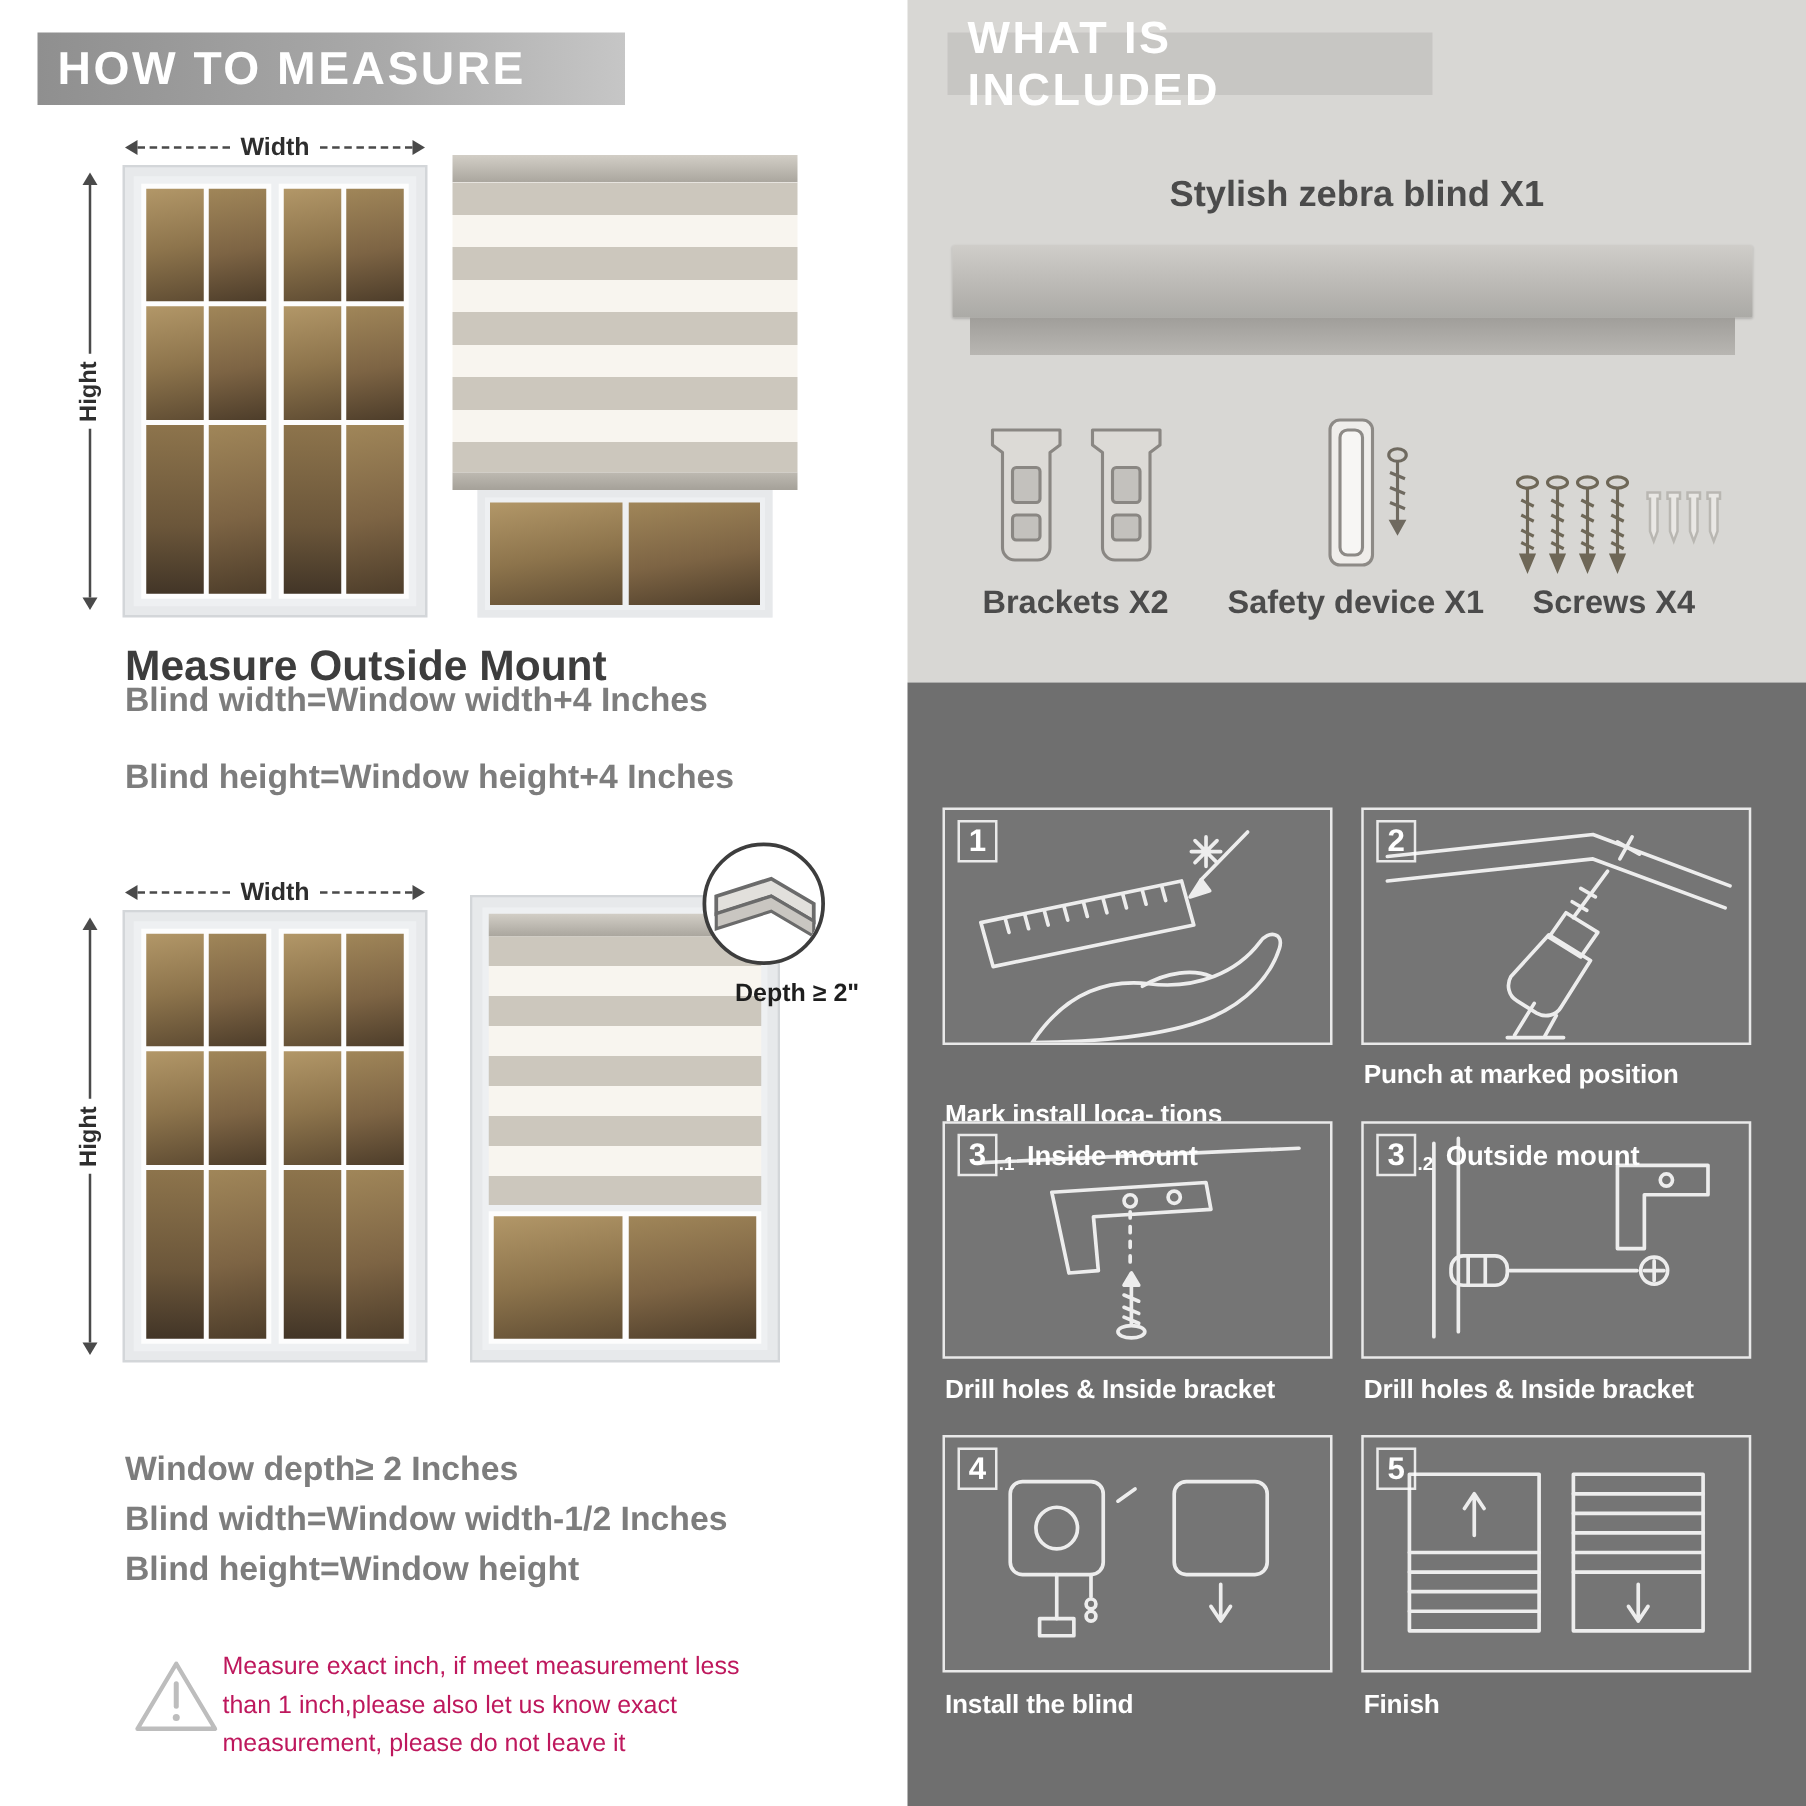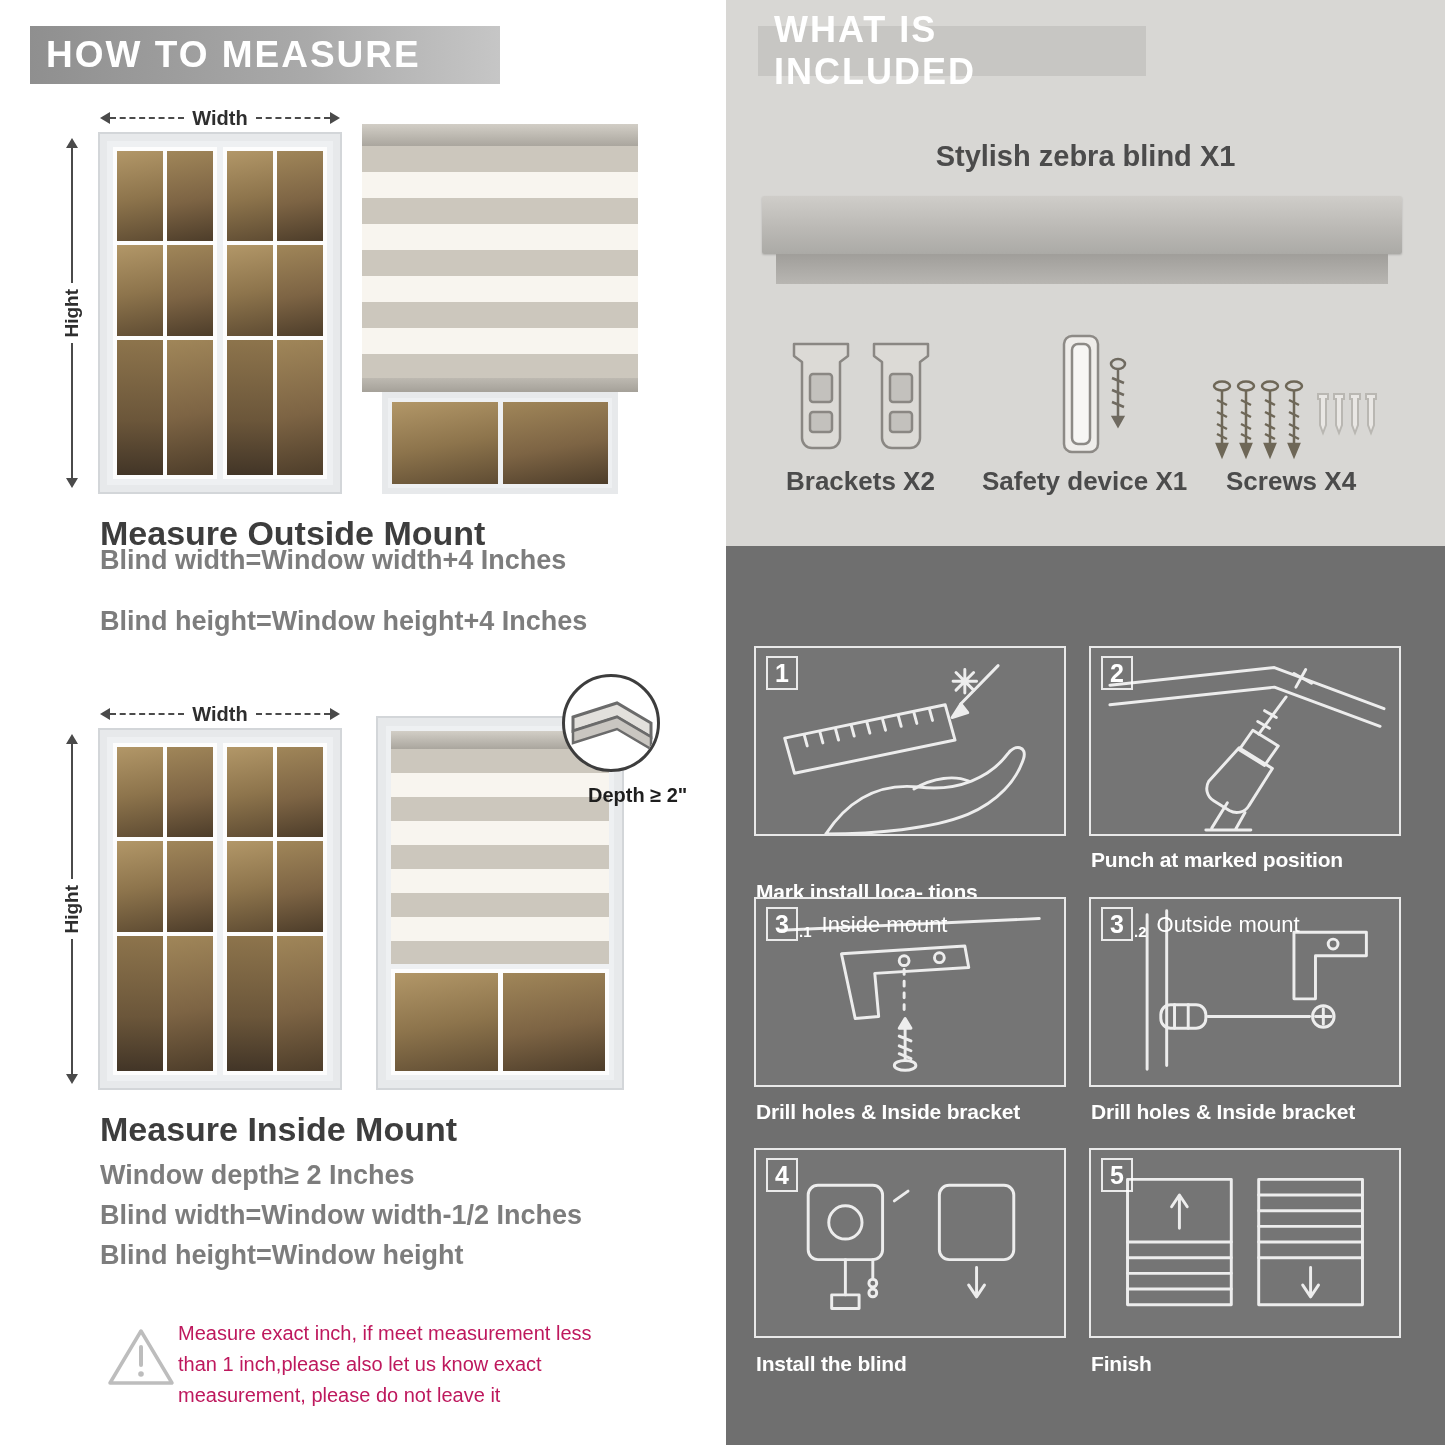--- a/index.html
+++ b/index.html
@@ -75,21 +75,21 @@
   .inc-art{position:absolute;}
   .item-label{position:absolute;top:466px;font-size:26px;font-weight:bold;color:#4b4b4b;white-space:nowrap;}
 
   
   .step{position:absolute;width:312px;height:190px;border:2px solid #e9e9e9;background:#757575;}
   .step-art{position:absolute;left:0;top:0;width:100%;height:100%;}
   .step-head{position:absolute;top:8px;left:10px;display:flex;align-items:flex-start;color:#fff;z-index:2;}
   .step-badge{min-width:32px;height:34px;border:2px solid rgba(255,255,255,.85);font-size:25px;font-weight:bold;
     display:flex;align-items:center;justify-content:center;padding:0 4px;}
   .step-sub{font-size:15px;font-weight:bold;margin-top:16px;margin-left:1px;}
-  .step-label{font-size:22px;font-weight:normal;margin-left:10px;margin-top:5px;white-space:nowrap;}
+  .step-label{font-size:22px;font-weight:bold;margin-left:10px;margin-top:5px;white-space:nowrap;}
   .step-caption{position:absolute;font-size:21px;font-weight:bold;color:#fff;white-space:nowrap;letter-spacing:-.2px;}
 
   .lineart{stroke:#ededed;stroke-width:3;fill:none;stroke-linecap:round;stroke-linejoin:round;}
 </style>
 </head>
 <body>
 
 <div class="canvas">
 
   <div class="banner-left">HOW TO MEASURE</div>
@@ -183,21 +183,20 @@
     </div>
   </div>
   <div class="depth-circle">
     <svg viewBox="0 0 92 92">
       <path d="M8 40 L52 26 L86 46 L86 60 L52 40 L8 54 Z" fill="#e2e0dc" stroke="#6b6b6b" stroke-width="3"></path>
       <path d="M8 54 L52 40 L86 60 L86 72 L52 52 L8 66 Z" fill="#c9c6c1" stroke="#6b6b6b" stroke-width="2.5"></path>
     </svg>
   </div>
   <div class="depth-label">Depth ≥ 2"</div>
 
-  <div class="sec-title" style="left:100px;top:1110px;">Measure Inside Mount</div>
   <div class="formula" style="left:100px;top:1160px;">Window depth≥ 2 Inches</div>
   <div class="formula" style="left:100px;top:1200px;text-align:right;">Blind width=Window width-1/2 Inches</div>
   <div class="formula" style="left:100px;top:1240px;">Blind height=Window height</div>
 
   <svg class="warning-icon" viewBox="0 0 70 64">
     <path d="M35 6 L66 58 H4 Z" fill="none" stroke="#bdbdbd" stroke-width="3.5" stroke-linejoin="round"></path>
     <path d="M35 22 V40" stroke="#bdbdbd" stroke-width="4" stroke-linecap="round"></path>
     <circle cx="35" cy="49" r="2.8" fill="#bdbdbd"></circle>
   </svg>
   <div class="warning-text">Measure exact inch, if meet measurement less than 1 inch,please also let us know exact measurement, please do not leave it</div>

